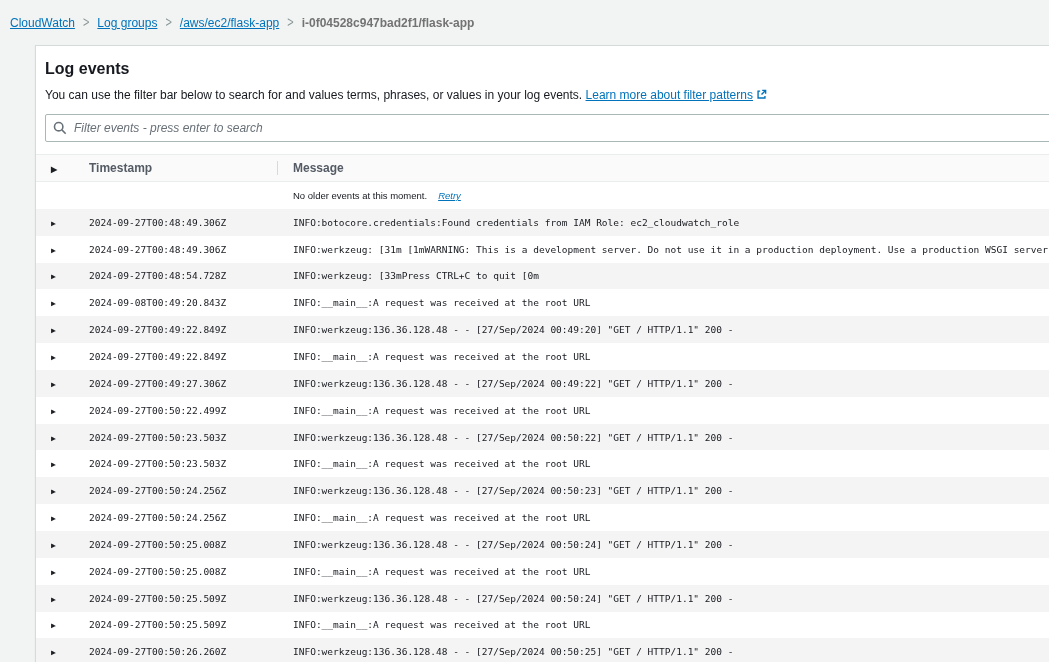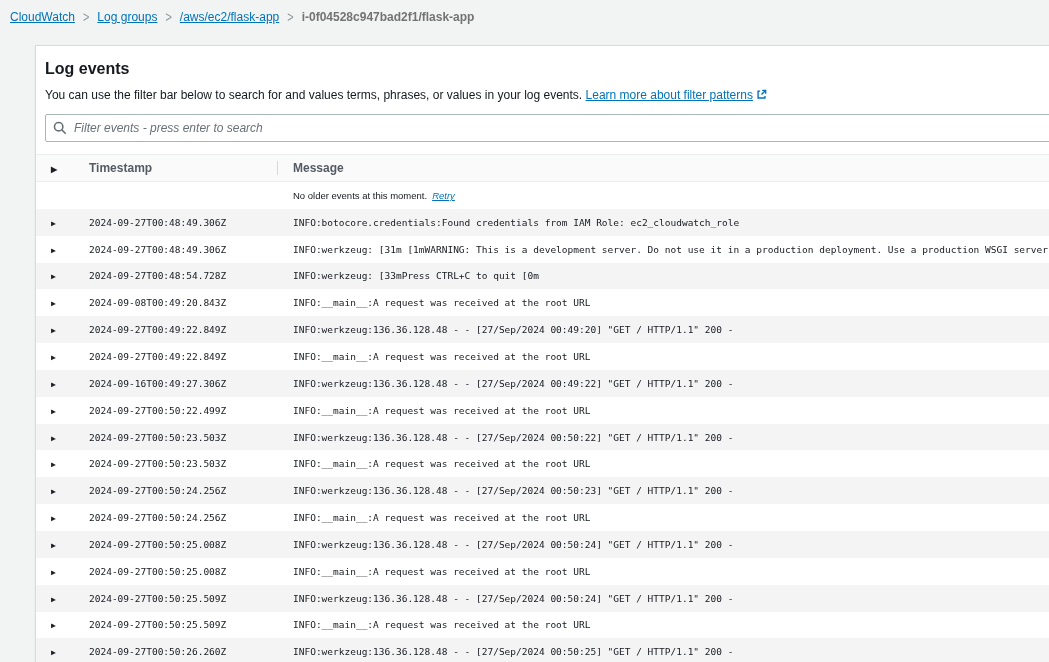--- a/index.html
+++ b/index.html
@@ -8,24 +8,25 @@
     width: 1049px; height: 662px;
     overflow: hidden;
     background: #f2f3f3;
     font-family: "Liberation Sans", sans-serif;
     color: #16191f;
     position: relative;
   }
 
   
   .breadcrumb {
-    display: flex; align-items: center;
+    display: flex; 
     padding: 10px 0 0 10px;
     font-size: 12px;
     white-space: nowrap;
+    margin-top: 6px;
   }
   .crumb-link {
     color: #0073bb;
     text-decoration: underline;
     cursor: pointer;
   }
   .crumb-sep {
     color: #879596;
     margin: 0 8px;
     font-size: 11px;
@@ -157,21 +158,21 @@
     padding-left: 257px;
     font-family: "Liberation Sans", sans-serif !important;
     font-size: 12px;
     color: #16191f;
     background: #ffffff;
   }
   .retry-link {
     color: #0073bb;
     font-style: italic;
     text-decoration: underline;
-    margin-left: 5px;
+    margin-left: 11px;
     cursor: pointer;
   }
   .ts-cell, .msg-cell { white-space: nowrap; overflow: hidden; }
 </style>
 </head>
 <body>
 
 <nav class="breadcrumb">
   <span class="crumb-link">CloudWatch</span>
   <span class="crumb-sep">&gt;</span>
@@ -244,21 +245,21 @@
           <div class="col-ts ts-cell">2024-09-27T00:49:22.849Z</div>
           <div class="col-msg msg-cell">INFO:werkzeug:136.36.128.48 - - [27/Sep/2024 00:49:20] "GET / HTTP/1.1" 200 -</div>
         </div>
         <div class="row">
           <div class="col-arrow"><span class="arrow-glyph">▶</span></div>
           <div class="col-ts ts-cell">2024-09-27T00:49:22.849Z</div>
           <div class="col-msg msg-cell">INFO:__main__:A request was received at the root URL</div>
         </div>
         <div class="row">
           <div class="col-arrow"><span class="arrow-glyph">▶</span></div>
-          <div class="col-ts ts-cell">2024-09-16T00:49:27.306Z</div>
+          <div class="col-ts ts-cell">2024-09-27T00:49:27.306Z</div>
           <div class="col-msg msg-cell">INFO:werkzeug:136.36.128.48 - - [27/Sep/2024 00:49:22] "GET / HTTP/1.1" 200 -</div>
         </div>
         <div class="row">
           <div class="col-arrow"><span class="arrow-glyph">▶</span></div>
           <div class="col-ts ts-cell">2024-09-27T00:50:22.499Z</div>
           <div class="col-msg msg-cell">INFO:__main__:A request was received at the root URL</div>
         </div>
         <div class="row">
           <div class="col-arrow"><span class="arrow-glyph">▶</span></div>
           <div class="col-ts ts-cell">2024-09-27T00:50:23.503Z</div>

